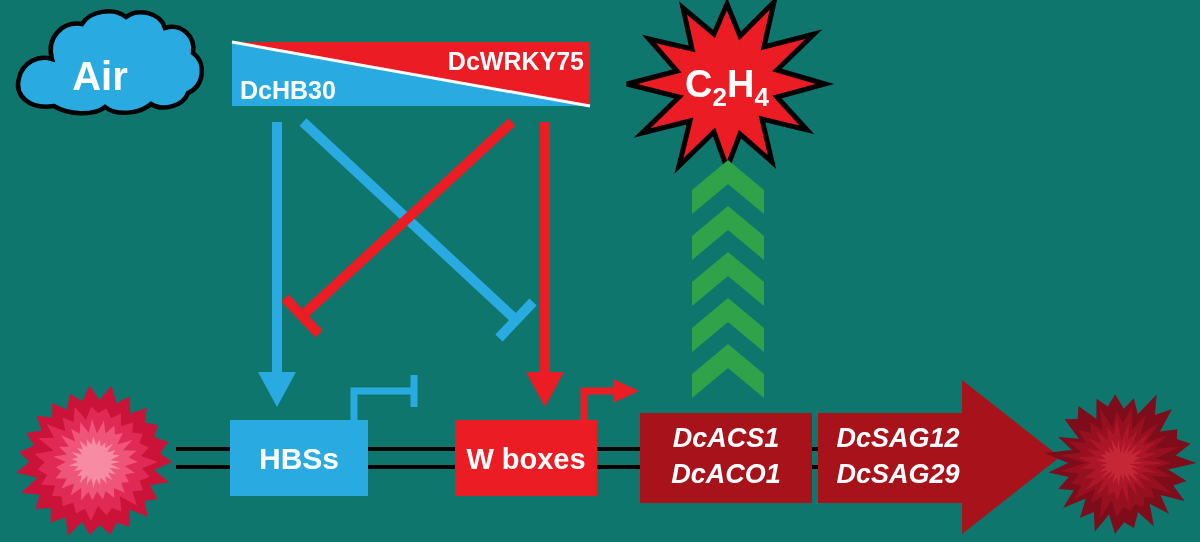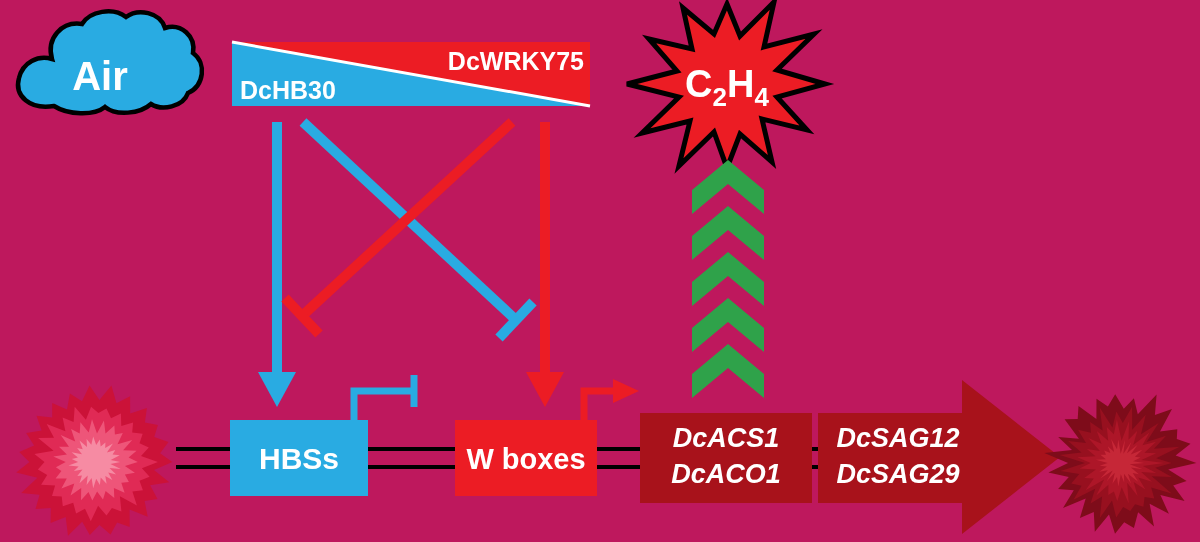--- a/index.html
+++ b/index.html
@@ -1,16 +1,16 @@
 <!DOCTYPE html>
 <html><head>
 <meta charset="utf-8">
 <style>
   html,body{margin:0;padding:0;background:#ffffff;}
-  .figure{position:relative;width:1200px;height:542px;background:#be185d;overflow:hidden;}
+  .figure{position:relative;width:1200px;height:542px;background:#0f766e;overflow:hidden;}
   svg{display:block;}
   text{font-family:"Liberation Sans","DejaVu Sans",sans-serif;font-weight:bold;fill:#ffffff;}
   .t40{font-size:40px}
   .t38{font-size:38px}
   .sub{font-size:26px}
   .t25{font-size:25px}
   .t30{font-size:30px}
   .t29{font-size:29px}
   .gene{font-size:27px;font-style:italic}
 </style>

